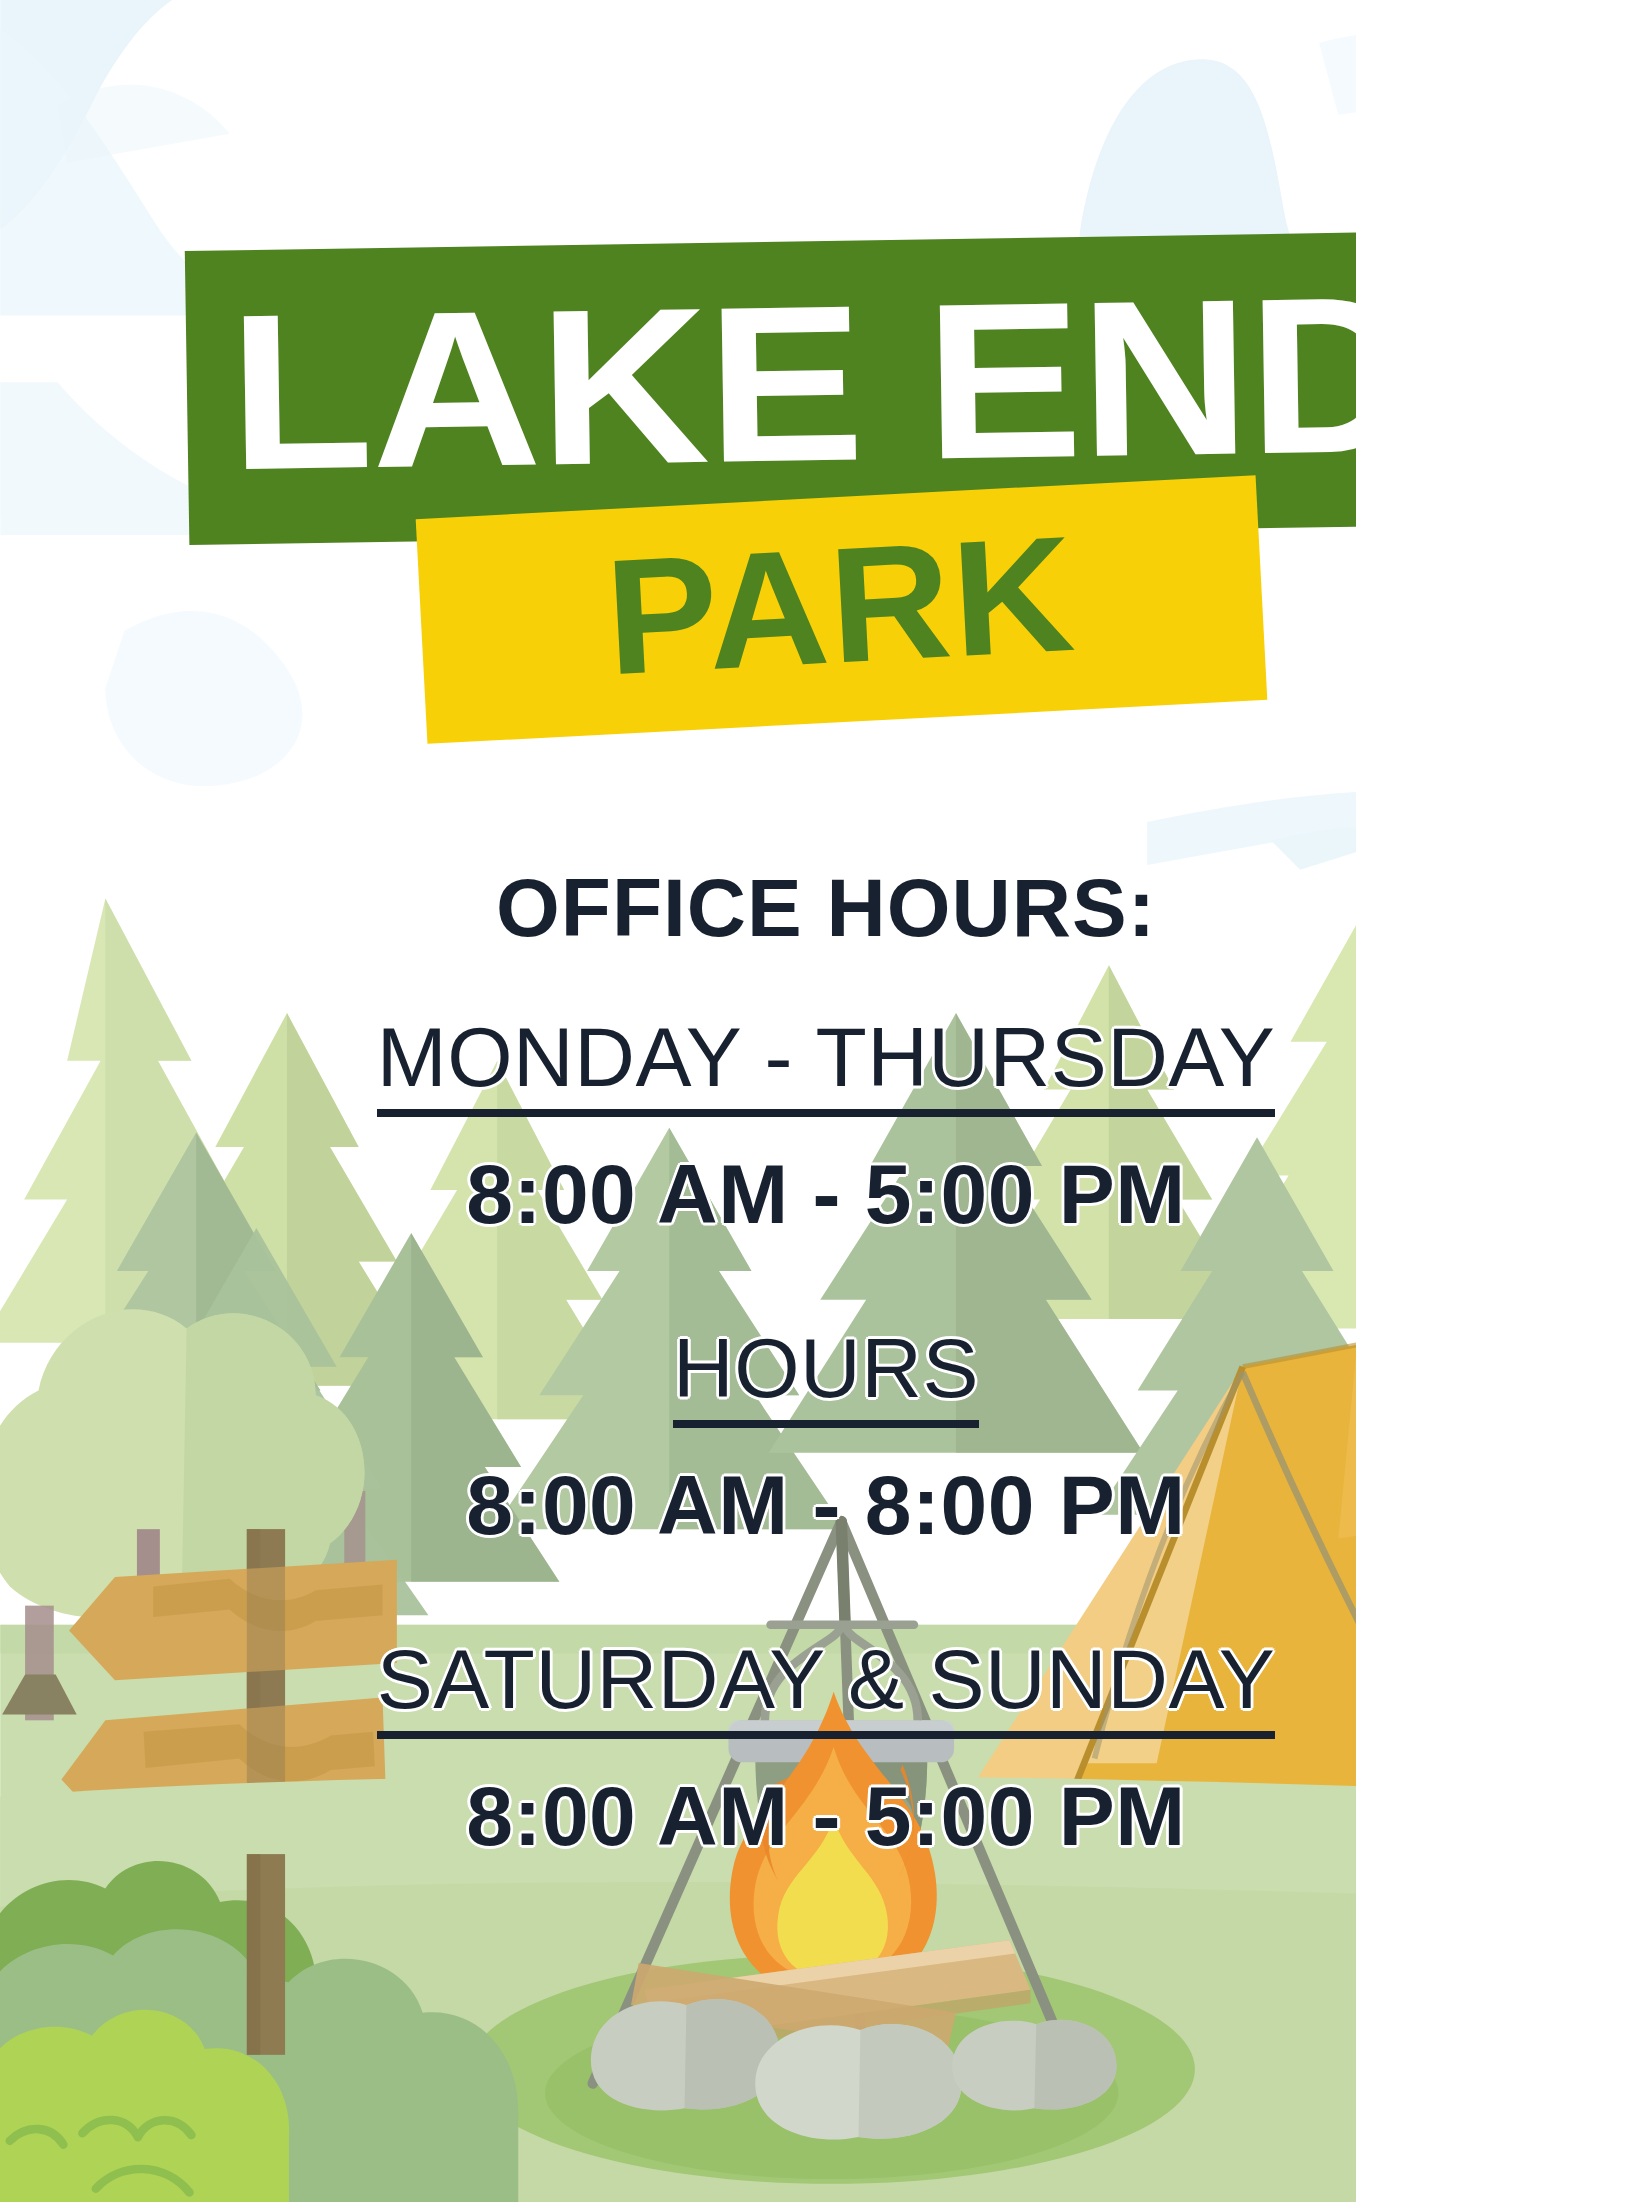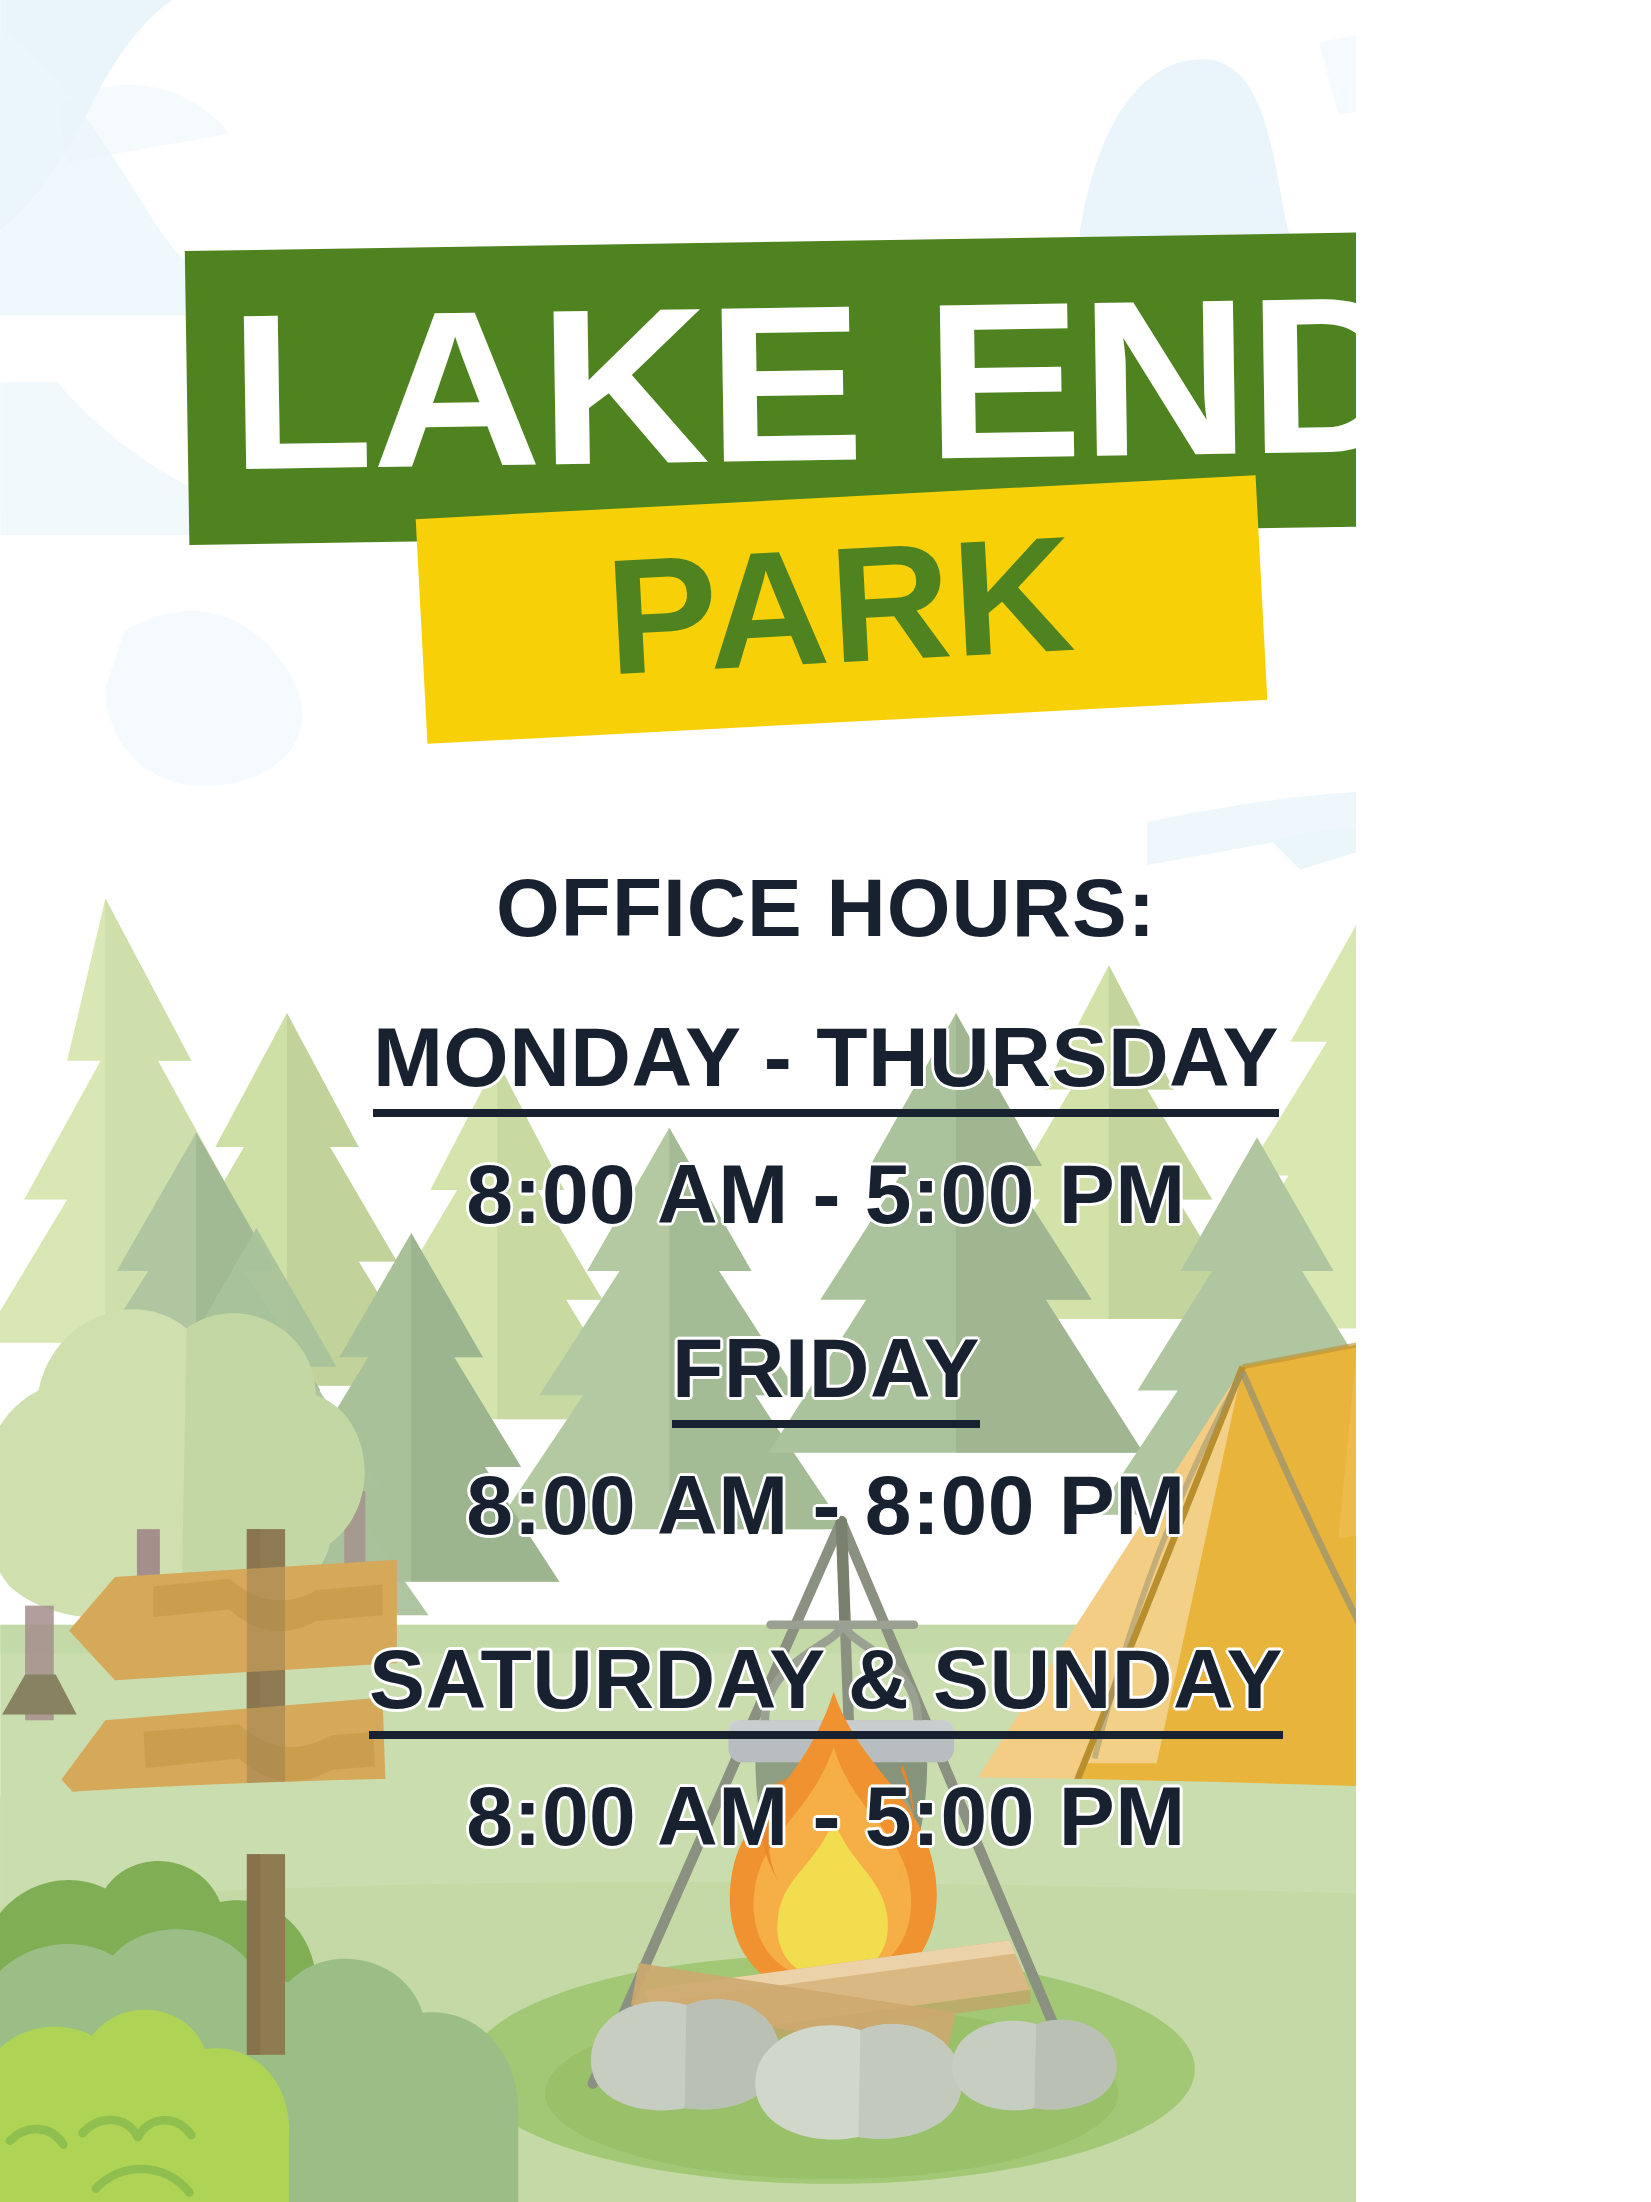--- a/index.html
+++ b/index.html
@@ -103,21 +103,21 @@
   }
 
   .hours-group {
     margin: 0 0 84px 0;
   }
   .hours-group:last-child { margin-bottom: 0; }
 
   .day-label {
     display: inline-block;
     font-family: "Liberation Sans Narrow", "Liberation Sans", sans-serif;
-    font-weight: 700;
+    font-weight: 400;
     font-size: 84px;
     line-height: 1.04;
     letter-spacing: 0.5px;
     color: #18212F;
     padding-bottom: 7.6px;
     border-bottom: 8.6px solid #18212F;
     text-shadow:
        2.9px 0 0 #fff, -2.9px 0 0 #fff, 0 2.9px 0 #fff, 0 -2.9px 0 #fff,
        1.9px 1.9px 0 #fff, -1.9px 1.9px 0 #fff, 1.9px -1.9px 0 #fff, -1.9px -1.9px 0 #fff;
   }
@@ -376,21 +376,21 @@
   <div id="hours">
 
     <div class="hours-title">OFFICE HOURS:</div>
 
     <div class="hours-group">
       <div><span class="day-label">MONDAY - THURSDAY</span></div>
       <div class="day-time">8:00 AM - 5:00 PM</div>
     </div>
 
     <div class="hours-group">
-      <div><span class="day-label">FRIDAY</span></div>
+      <div><span class="day-label">HOURS</span></div>
       <div class="day-time">8:00 AM - 8:00 PM</div>
     </div>
 
     <div class="hours-group">
       <div><span class="day-label">SATURDAY &amp; SUNDAY</span></div>
       <div class="day-time">8:00 AM - 5:00 PM</div>
     </div>
 
   </div>
 

